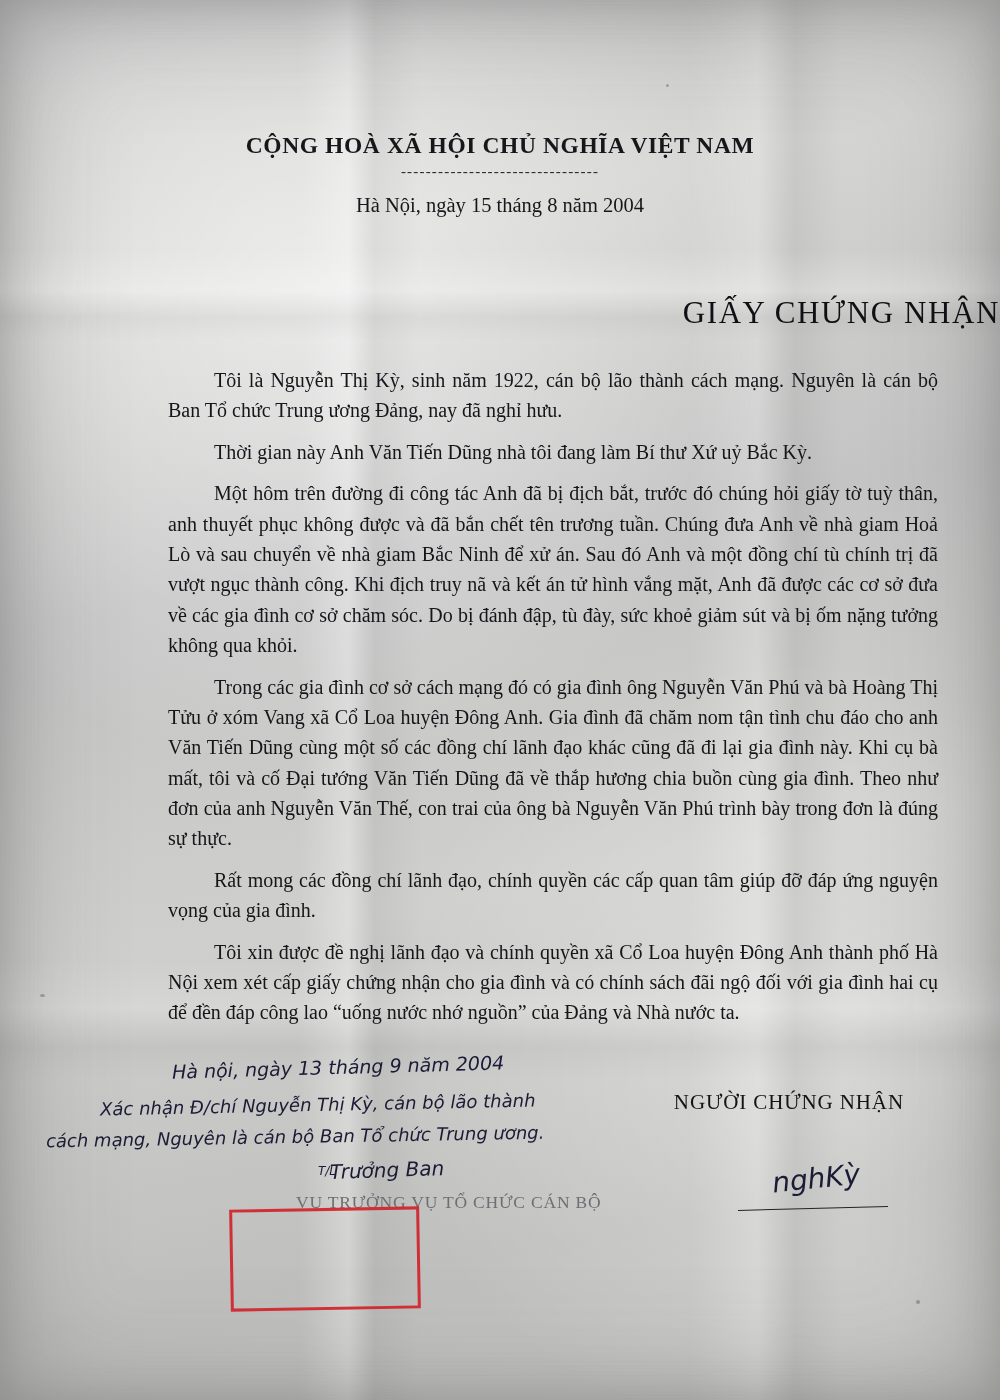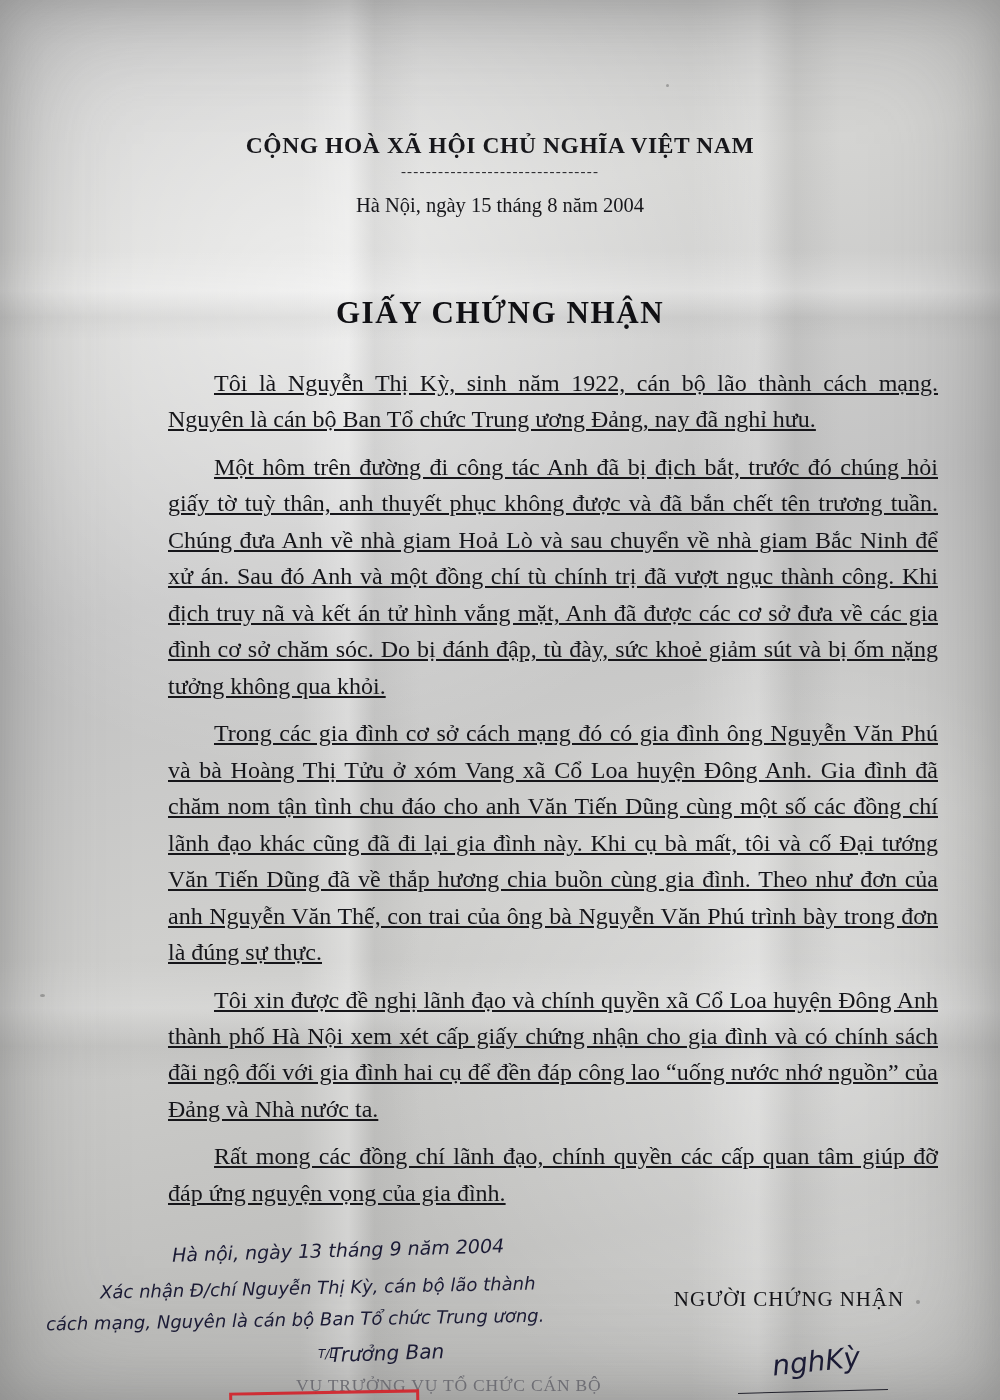--- a/index.html
+++ b/index.html
@@ -87,36 +87,35 @@
   }
   .place-date {
     font-size: 20.5px;
     margin-top: 14px;
     font-style: normal;
     color: #17171b;
     text-align: center;
   }
 
   .doc-title {
-    text-align: center;
+    text-align: right;
     font-size: 31px;
-    font-weight: 700;
+    font-weight: 400;
     letter-spacing: 1.6px;
     margin-top: 78px;
     color: #101014;
   }
 
   
   .body-text {
     margin: 34px 62px 0 168px;
-    font-size: 24px;
+    font-size: 20px;
     line-height: 1.52;
     text-align: justify;
     color: #16161a;
-    text-decoration: underline;
   }
   .body-text p {
     margin: 0 0 11px 0;
     text-indent: 46px;
   }
 
   
   .sign-area {
     position: relative;
     margin-top: 22px;
@@ -177,21 +176,21 @@
     font-family: "Liberation Sans", sans-serif;
     text-align: center;
     line-height: 1.12;
     opacity: 0.92;
   }
 
   
   .right-title {
     position: absolute;
     right: 96px;
-    top: 54px;
+    top: 40px;
     font-size: 21px;
     letter-spacing: 0.9px;
     color: #141418;
     white-space: nowrap;
     margin-left: 12px;
   }
   .right-sig {
     position: absolute;
     right: 140px;
     top: 112px;
@@ -229,24 +228,25 @@
     <div class="header">
       <div class="nation-line">CỘNG HOÀ XÃ HỘI CHỦ NGHĨA VIỆT NAM</div>
       <div class="dashes">--------------------------------</div>
       <div class="place-date">Hà Nội, ngày 15 tháng 8 năm 2004</div>
     </div>
 
     <div class="doc-title">GIẤY CHỨNG NHẬN</div>
 
     <div class="body-text">
       <p>Tôi là Nguyễn Thị Kỳ, sinh năm 1922, cán bộ lão thành cách mạng. Nguyên là cán bộ Ban Tổ chức Trung ương Đảng, nay đã nghỉ hưu.</p>
+      <p>Thời gian này Anh Văn Tiến Dũng nhà tôi đang làm Bí thư Xứ uỷ Bắc Kỳ.</p>
       <p>Một hôm trên đường đi công tác Anh đã bị địch bắt, trước đó chúng hỏi giấy tờ tuỳ thân, anh thuyết phục không được và đã bắn chết tên trương tuần. Chúng đưa Anh về nhà giam Hoả Lò và sau chuyển về nhà giam Bắc Ninh để xử án. Sau đó Anh và một đồng chí tù chính trị đã vượt ngục thành công. Khi địch truy nã và kết án tử hình vắng mặt, Anh đã được các cơ sở đưa về các gia đình cơ sở chăm sóc. Do bị đánh đập, tù đày, sức khoẻ giảm sút và bị ốm nặng tưởng không qua khỏi.</p>
       <p>Trong các gia đình cơ sở cách mạng đó có gia đình ông Nguyễn Văn Phú và bà Hoàng Thị Tửu ở xóm Vang xã Cổ Loa huyện Đông Anh. Gia đình đã chăm nom tận tình chu đáo cho anh Văn Tiến Dũng cùng một số các đồng chí lãnh đạo khác cũng đã đi lại gia đình này. Khi cụ bà mất, tôi và cố Đại tướng Văn Tiến Dũng đã về thắp hương chia buồn cùng gia đình. Theo như đơn của anh Nguyễn Văn Thế, con trai của ông bà Nguyễn Văn Phú trình bày trong đơn là đúng sự thực.</p>
+      <p>Rất mong các đồng chí lãnh đạo, chính quyền các cấp quan tâm giúp đỡ đáp ứng nguyện vọng của gia đình.</p>
       <p>Tôi xin được đề nghị lãnh đạo và chính quyền xã Cổ Loa huyện Đông Anh thành phố Hà Nội xem xét cấp giấy chứng nhận cho gia đình và có chính sách đãi ngộ đối với gia đình hai cụ để đền đáp công lao “uống nước nhớ nguồn” của Đảng và Nhà nước ta.</p>
-      <p>Rất mong các đồng chí lãnh đạo, chính quyền các cấp quan tâm giúp đỡ đáp ứng nguyện vọng của gia đình.</p>
     </div>
 
     <div class="sign-area">
 
       <div class="hand hand-date">Hà nội, ngày 13 tháng 9 năm 2004</div>
       <div class="hand hand-l1">Xác nhận Đ/chí Nguyễn Thị Kỳ, cán bộ lão thành</div>
       <div class="hand hand-l2">cách mạng, Nguyên là cán bộ Ban Tổ chức Trung ương.</div>
 
       <div class="hand tl-slash">T/L</div>
       <div class="hand hand-truongban">Trưởng Ban</div>

